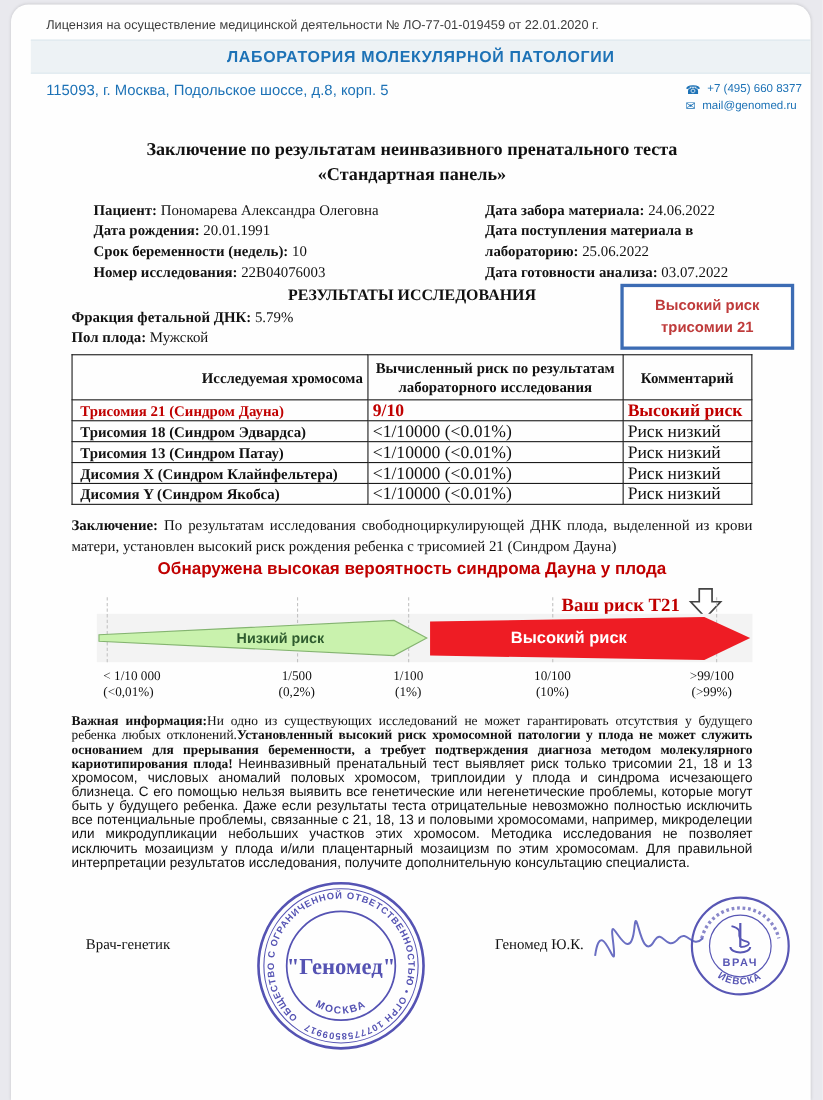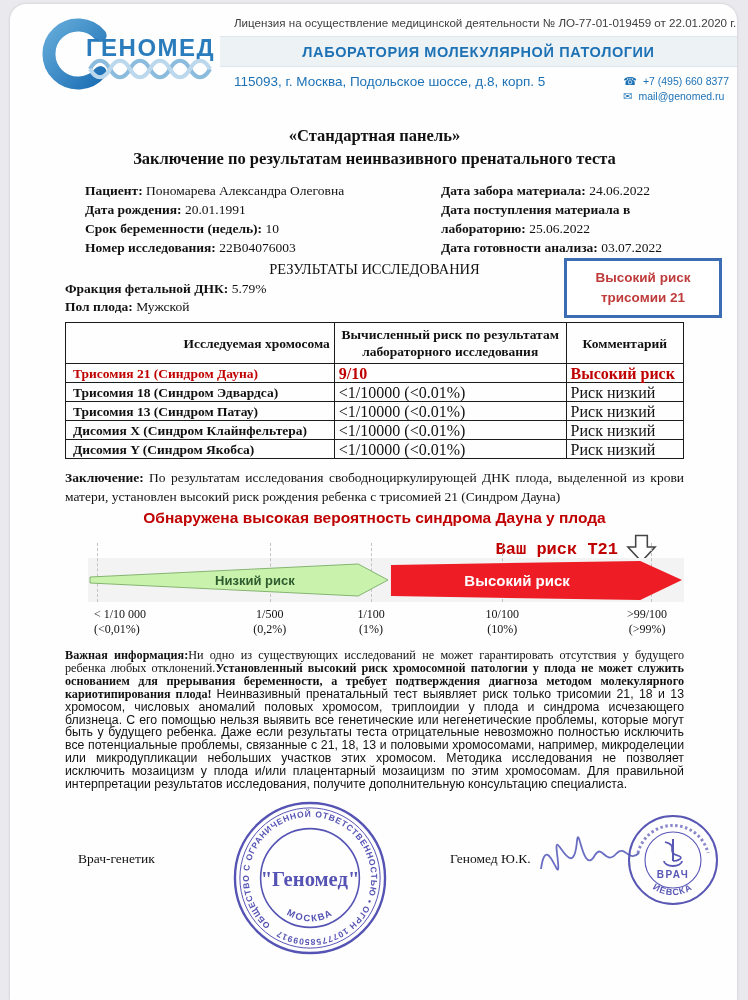--- a/index.html
+++ b/index.html
@@ -24,21 +24,21 @@
   .ci { font-family:"DejaVu Sans", sans-serif; font-size:11px; }
 
   
   .content { padding:0 53px 0 55px; }
   .title { margin-top:20px; text-align:center; font-size:16.5px; font-weight:bold; line-height:23px; }
 
   .patient { display:flex; margin-top:11px; font-size:13.5px; line-height:19px; }
   .pcol-l { width:356px; flex:none;margin-left:20px; }
   .pcol-r { width:263px; flex:none; }
 
-  .results-title { margin-top:4px; text-align:center; font-size:14.5px; font-weight:normal; }
+  .results-title { margin-top:4px; text-align:center; font-size:14.5px; font-weight:bold; }
   .res-head { position:relative; margin-top:2px; font-size:13.5px; line-height:18px; }
   .alert-box { position:absolute; right:-38px; top:-22px; width:158px; background:#fff;
                border:3px solid #3c6cb4; text-align:center; padding:7px 2px;
                font-family:"Liberation Sans", sans-serif; font-weight:bold; font-size:13.5px;
                line-height:20px; color:#bf3b3b; }
 
   table.res { width:100%; border-collapse:collapse; margin-top:6px; }
   table.res th, table.res td { border:1.4px solid #1b1b1b; }
   table.res th { font-size:13.5px; line-height:17px; padding:3px 4px; }
   table.res td { font-size:16px; line-height:15px; padding:1.5px 4px; text-align:left; }
@@ -46,21 +46,21 @@
   tr.hl td { color:#c00000; font-weight:bold; }
 
   .conclusion { margin-top:9px; font-size:13.5px; line-height:19px; text-align:justify; }
 
   .alert-heading { display:block; margin-top:3px; text-align:center;
                    font-family:"Liberation Sans", sans-serif; font-weight:bold; font-size:15.5px;
                    color:#c00000; }
 
   
   .scale { position:relative; height:110px; margin-top:4px; }
-  .your-risk { position:absolute; right:66px; top:9px; font-family:Liberation Mono, monospace;
+  .your-risk { position:absolute; right:66px; top:9px; font-family:Liberation Serif, serif;
                font-weight:bold; font-size:17px; color:#c00000; }
   .dn-arrow { position:absolute; right:26px; top:3px; width:33px; height:30px; }
   .strip { position:absolute; left:23px; right:0; top:27px; height:44px; background:#f3f3f3; }
   .dash { position:absolute; top:-15px; height:59px; border-left:1px dashed #c3c3c3; }
   .arrows { position:absolute; inset:0; width:100%; height:100%; }
   .lab-low  { position:absolute; left:28%; top:50%; transform:translate(-50%,-50%);
               font-family:"Liberation Sans", sans-serif; font-weight:bold; font-size:13px; color:#2f5c2f; white-space:nowrap; }
   .lab-high { position:absolute; left:72%; top:50%; transform:translate(-50%,-50%);
               font-family:"Liberation Sans", sans-serif; font-weight:bold; font-size:15px; color:#fff; white-space:nowrap; }
   .ticks { position:absolute; left:23px; right:0; top:76px; height:32px;text-decoration:underline; }
@@ -78,34 +78,20 @@
   .sig-name { position:absolute; left:385px; top:52px; font-size:13.5px; }
   .company-stamp { position:absolute; left:166px; top:0; width:158px; height:158px; opacity:.92; }
   .doctor-stamp { position:absolute; left:468px; top:4px; width:222px; height:118px; opacity:.9; }
 </style>
 </head>
 <body>
 
 <div class="doc">
 
   <header class="hdr">
-    <div class="logo">
-      <svg viewBox="0 0 192 86" width="192" height="86">
-        <defs>
-          <linearGradient id="lg" x1="0" y1="0" x2="1" y2="1">
-            <stop offset="0" stop-color="#63abd9"></stop>
-              <stop offset="1" stop-color="#1d6fb5"></stop>
-          </linearGradient>
-        </defs>
-        <path d="M 72.2,23.4 A 29,29 0 1 0 72.2,60.6" fill="none" stroke="url(#lg)" stroke-width="13" stroke-linecap="round"></path>
-        <text x="58" y="44" font-family="Liberation Sans, sans-serif" font-weight="bold" font-size="24" letter-spacing="1.5" fill="#2a7cbc">ГЕНОМЕД</text>
-        <path d="M 62,57 C 68,46 76,46 82,57 C 88,68 96,68 102,57 C 108,46 116,46 122,57 C 128,68 136,68 142,57 C 148,46 156,46 162,57 C 168,68 176,68 182,57" fill="none" stroke="#8cbcdd" stroke-width="4.2"></path>
-        <path d="M 62,57 C 68,68 76,68 82,57 C 88,46 96,46 102,57 C 108,68 116,68 122,57 C 128,46 136,46 142,57 C 148,68 156,68 162,57 C 168,46 176,46 182,57" fill="none" stroke="#bcd8ec" stroke-width="4.2"></path>
-      </svg>
-    </div>
     <div class="hdr-right">
       <div class="license">Лицензия на осуществление медицинской деятельности № ЛО-77-01-019459 от 22.01.2020 г.</div>
       <div class="lab-band">
         <span>ЛАБОРАТОРИЯ МОЛЕКУЛЯРНОЙ ПАТОЛОГИИ</span>
       </div>
       <div class="hdr-bottom">
         <div class="address">115093, г. Москва, Подольское шоссе, д.8, корп. 5</div>
         <div class="contacts">
           <div class="contact-row">
             <span class="ci">☎</span>
@@ -116,22 +102,22 @@
             <span>mail@genomed.ru</span>
           </div>
         </div>
       </div>
     </div>
   </header>
 
   <main class="content">
 
     <div class="title">
+      <div>Заключение по результатам неинвазивного пренатального теста</div>
       <div>«Стандартная панель»</div>
-      <div>Заключение по результатам неинвазивного пренатального теста</div>
     </div>
 
     <section class="patient">
       <div class="pcol-l">
         <div><b>Пациент:</b> <span>Пономарева Александра Олеговна</span></div>
         <div><b>Дата рождения:</b> <span>20.01.1991</span></div>
         <div><b>Срок беременности (недель):</b> <span>10</span></div>
         <div><b>Номер исследования:</b> <span>22B04076003</span></div>
       </div>
       <div class="pcol-r">

